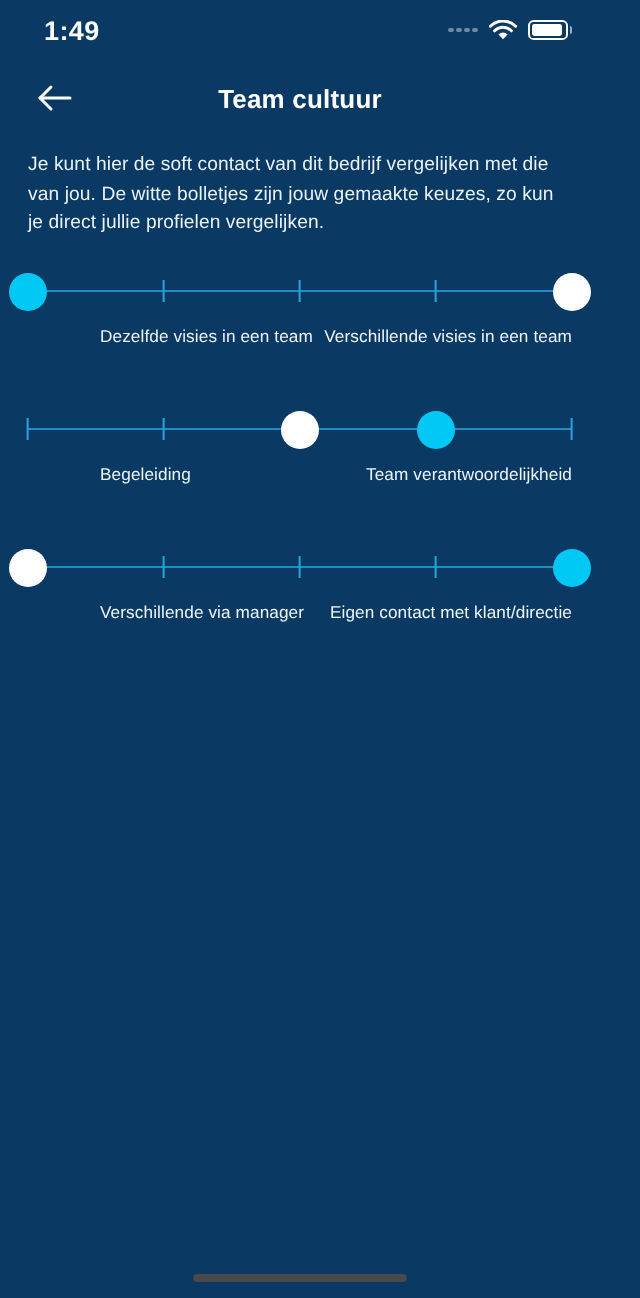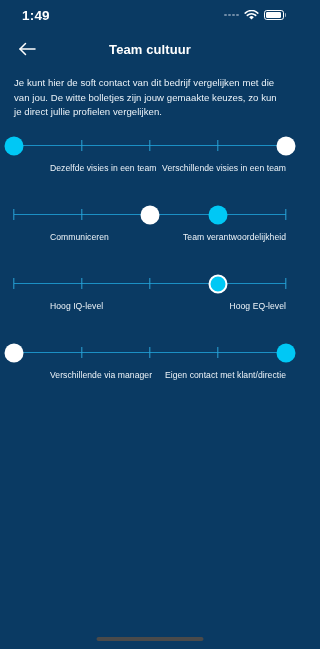--- a/index.html
+++ b/index.html
@@ -250,37 +250,22 @@
         <div class="track-line"></div>
         <div class="tick" style="left: 0%;"></div>
         <div class="tick" style="left: 25%;"></div>
         <div class="tick" style="left: 50%;"></div>
         <div class="tick" style="left: 75%;"></div>
         <div class="tick" style="left: 100%;"></div>
         <div class="dot dot-cyan" style="left: 75%;"></div>
         <div class="dot dot-white" style="left: 50%;"></div>
       </div>
       <div class="slider-labels">
-        <div class="slider-label label-left">Communiceren</div>
+        <div class="slider-label label-left">Begeleiding</div>
         <div class="slider-label label-right">Team verantwoordelijkheid</div>
-      </div>
-    </div>
-    <div class="slider-row">
-      <div class="slider-track-area">
-        <div class="track-line"></div>
-        <div class="tick" style="left: 0%;"></div>
-        <div class="tick" style="left: 25%;"></div>
-        <div class="tick" style="left: 50%;"></div>
-        <div class="tick" style="left: 75%;"></div>
-        <div class="tick" style="left: 100%;"></div>
-        <div class="dot dot-combined" style="left: 75%;"></div>
-      </div>
-      <div class="slider-labels">
-        <div class="slider-label label-left">Hoog IQ-level</div>
-        <div class="slider-label label-right">Hoog EQ-level</div>
       </div>
     </div>
     <div class="slider-row">
       <div class="slider-track-area">
         <div class="track-line"></div>
         <div class="tick" style="left: 0%;"></div>
         <div class="tick" style="left: 25%;"></div>
         <div class="tick" style="left: 50%;"></div>
         <div class="tick" style="left: 75%;"></div>
         <div class="tick" style="left: 100%;"></div>

